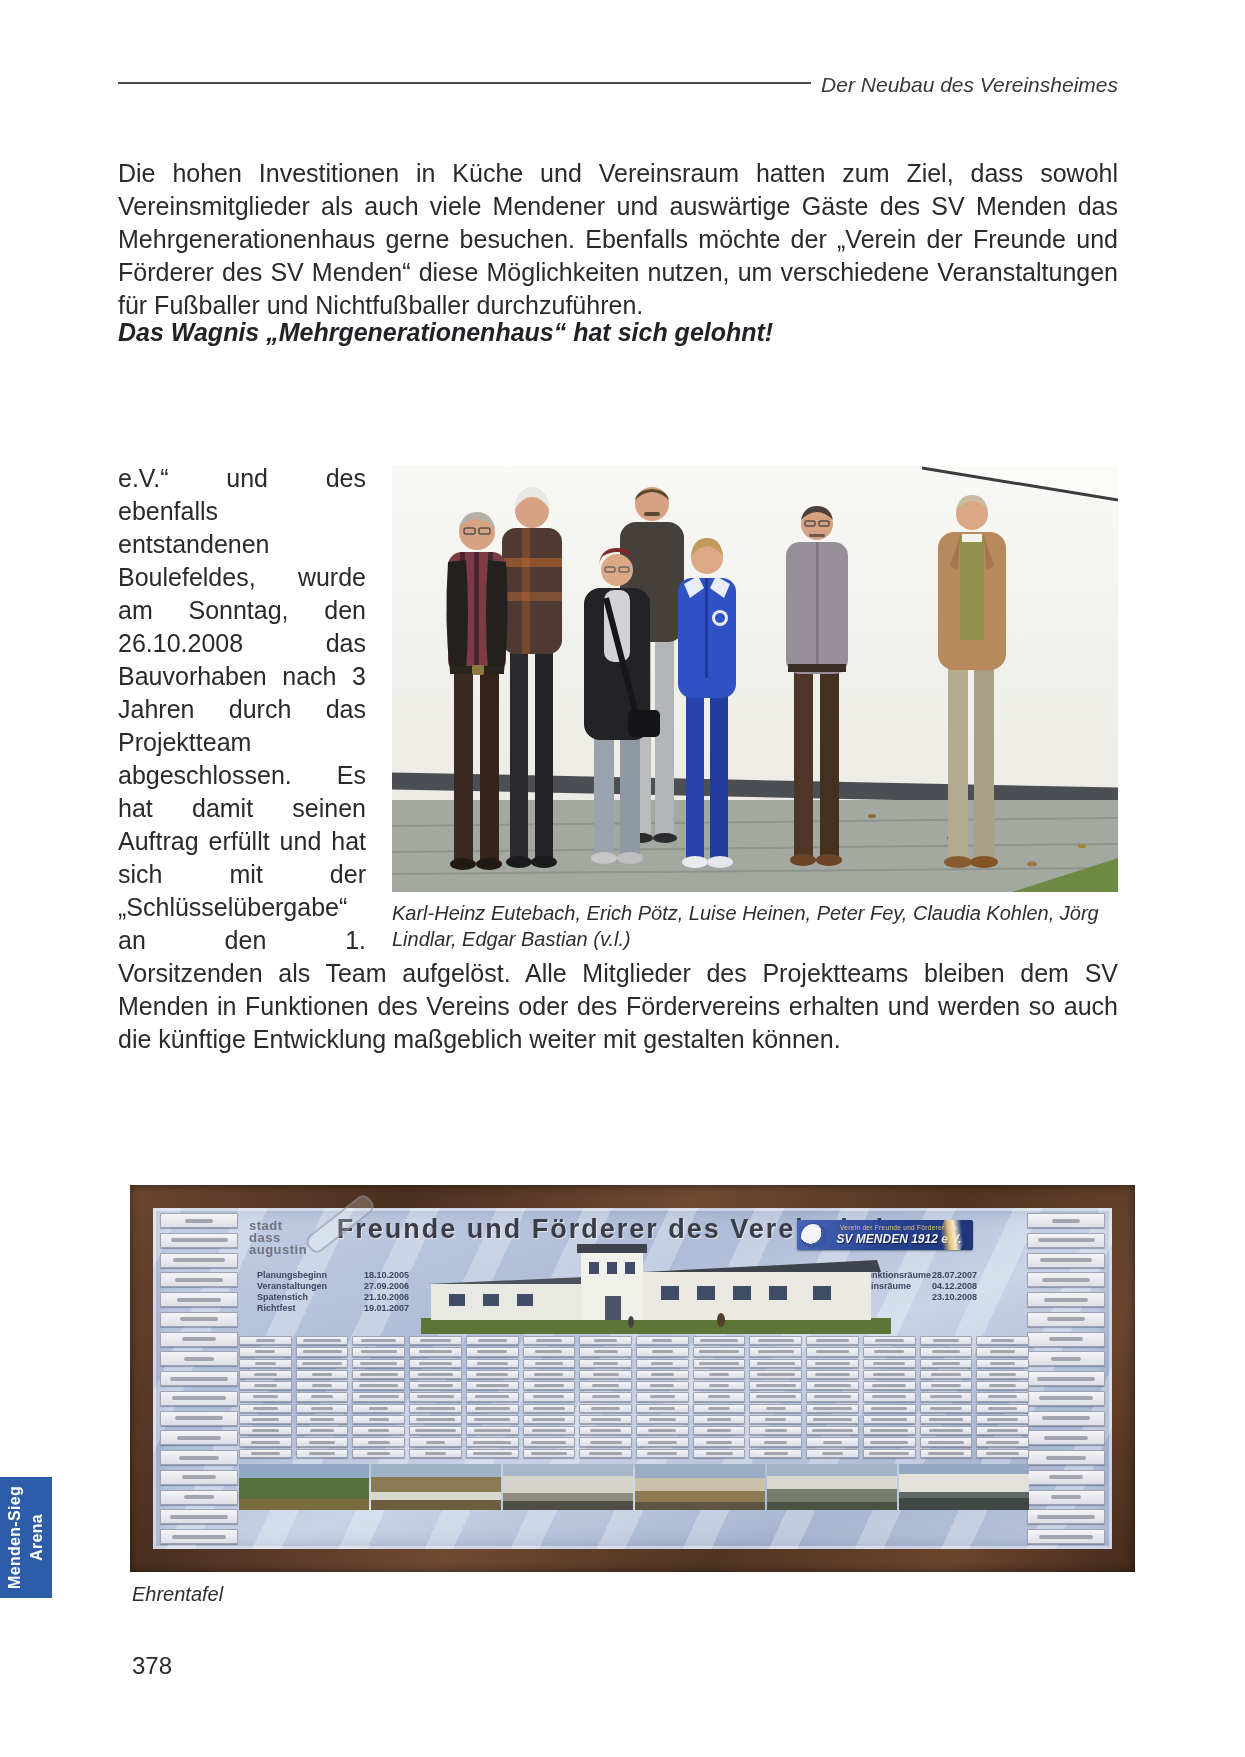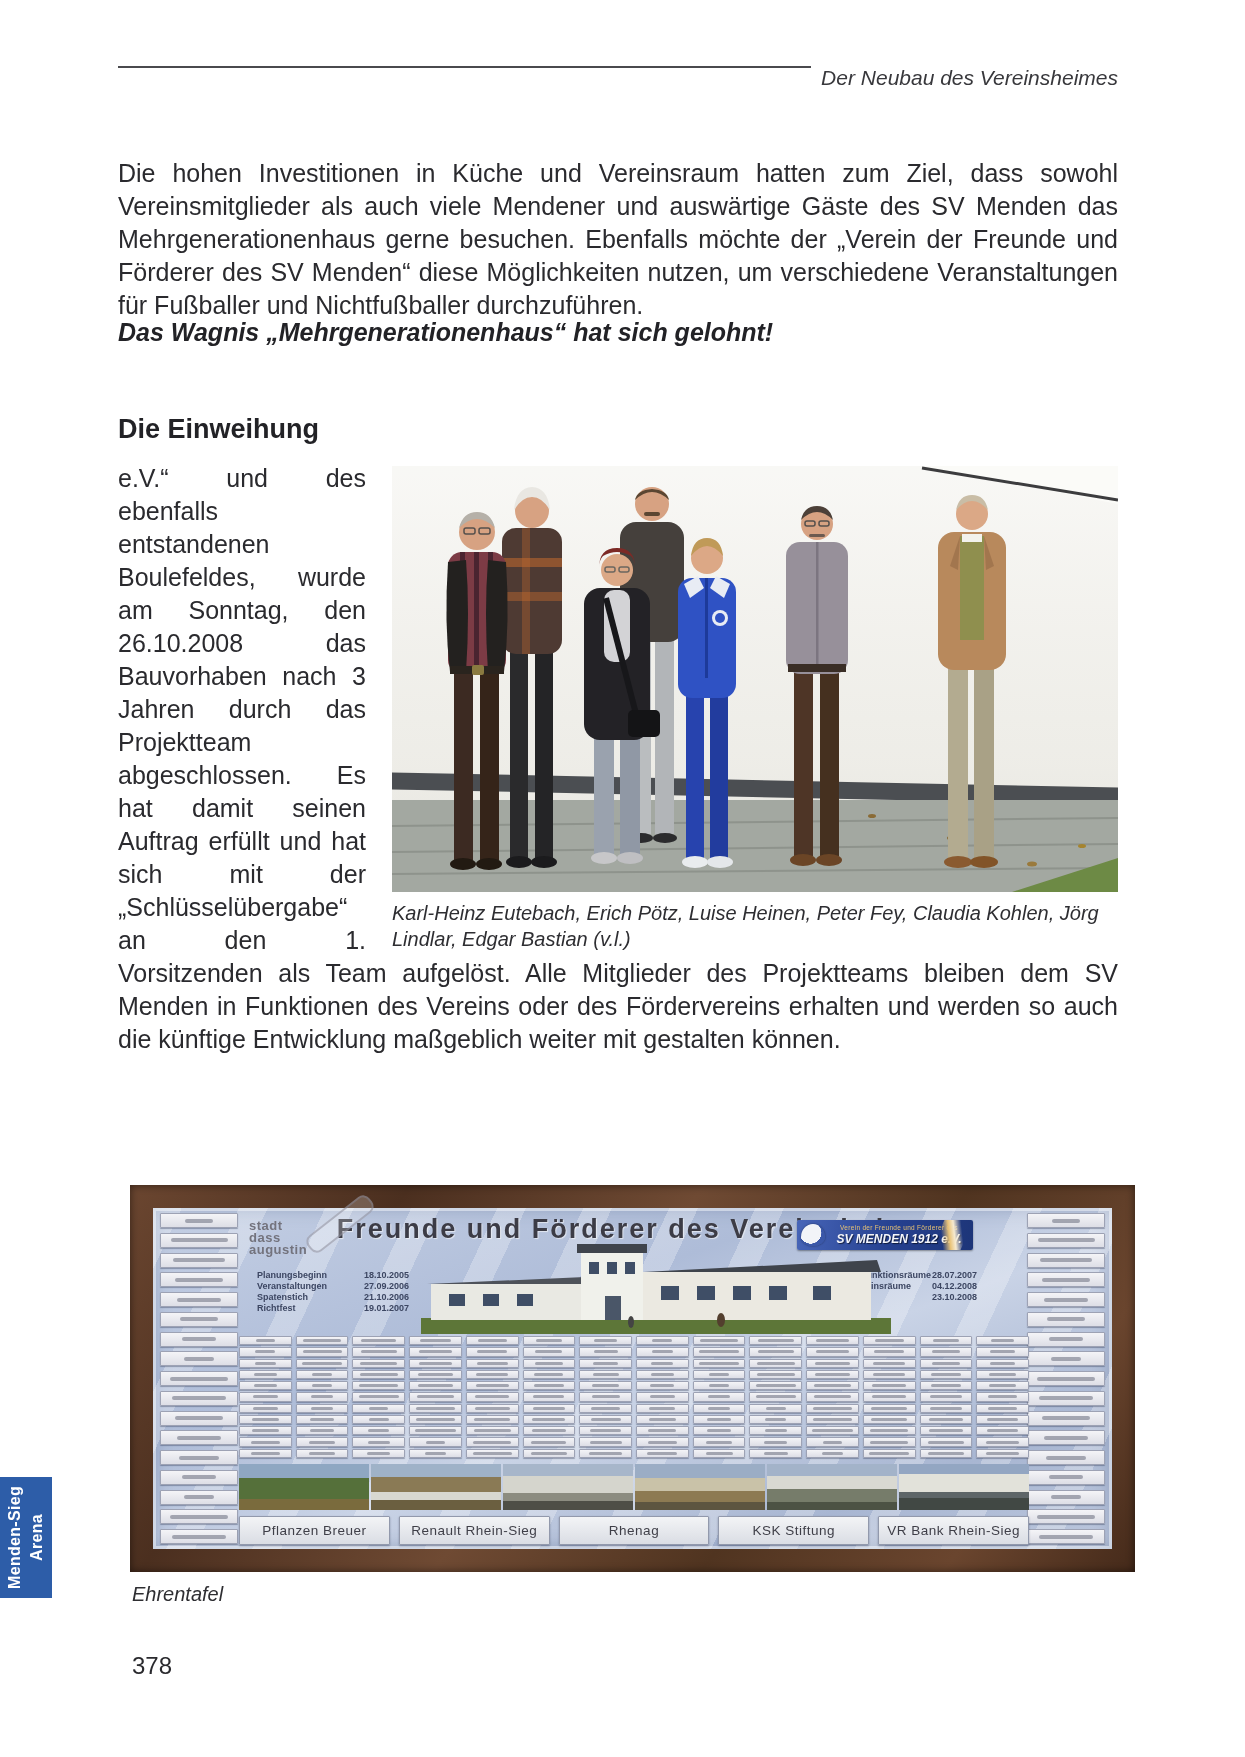--- a/index.html
+++ b/index.html
@@ -1,20 +1,20 @@
 <!DOCTYPE html>
 <html><head>
 <meta charset="utf-8">
 <style>
   html,body{margin:0;padding:0;background:#888;}
   .page{position:relative;width:1245px;height:1757px;background:#ffffff;margin:0 auto;
         font-family:"Liberation Sans",sans-serif;color:#2b2b2e;overflow:hidden;}
 
   
-  .header{position:absolute;left:118px;top:66px;width:1000px;height:38px;display:flex;align-items:flex-start;}
+  .header{position:absolute;left:118px;top:66px;width:1000px;height:38px;display:flex;align-items:center;}
   .header-rule{flex:1;border-bottom:2px solid #4a4a4e;margin-bottom:5px;}
   .header-title{margin-left:10px;font-style:italic;font-size:21px;color:#38383c;white-space:nowrap;}
 
   
   .bodytext{font-size:25px;line-height:33px;text-align:justify;color:#2a2a2e;overflow-wrap:break-word;}
   .p1{position:absolute;left:118px;top:132px;width:1000px;}
   .slogan{position:absolute;left:118px;top:318px;width:1000px;
           font-size:25px;font-weight:bold;font-style:italic;color:#222226;}
   .h2{position:absolute;left:118px;top:414px;width:1000px;font-size:27px;font-weight:bold;color:#222226;}
   .p2block{position:absolute;left:118px;top:462px;width:1000px;}
@@ -100,21 +100,20 @@
 
   <div class="header">
     <div class="header-rule"></div>
     <span class="header-title">Der Neubau des Vereinsheimes</span>
   </div>
 
   <p class="bodytext p1">Die hohen Investitionen in Küche und Vereinsraum hatten zum Ziel, dass sowohl Vereinsmitglieder als auch viele Mendener und auswärtige Gäste des SV Menden das Mehrgenerationenhaus gerne besuchen. Ebenfalls möchte der „Verein der Freunde und Förderer des SV Menden“ diese Möglichkeiten nutzen, um verschiedene Veranstaltungen für Fußballer und Nichtfußballer durchzuführen.</p>
 
   <div class="slogan">Das Wagnis „Mehrgenerationenhaus“ hat sich gelohnt!</div>
 
-  <div class="h2">Die Einweihung</div>
 
   <div class="p2block bodytext">
 
     <figure class="photo-fig" style="margin-block:4px 2px;margin-inline:26px 0;margin-left:26px;margin-right:0;">
       <div class="photo-frame">
         <svg width="726" height="426" viewBox="0 0 726 426">
 
           <rect x="0" y="0" width="726" height="426" fill="#f2f1ec"></rect>
           <rect x="0" y="0" width="726" height="426" fill="url(#wallshade)"></rect>
           <defs>
@@ -904,37 +903,20 @@
 
       <div class="photo-strip">
         <span class="ps1"></span>
         <span class="ps2"></span>
         <span class="ps3"></span>
         <span class="ps4"></span>
         <span class="ps5"></span>
         <span class="ps6"></span>
       </div>
 
-      <div class="sponsors">
-        <div class="sponsor-plate">
-            <span>Pflanzen Breuer</span>
-          </div>
-        <div class="sponsor-plate">
-            <span>Renault Rhein-Sieg</span>
-          </div>
-        <div class="sponsor-plate">
-            <span>Rhenag</span>
-          </div>
-        <div class="sponsor-plate">
-            <span>KSK Stiftung</span>
-          </div>
-        <div class="sponsor-plate">
-            <span>VR Bank Rhein-Sieg</span>
-          </div>
-      </div>
 
     </div>
   </div>
 
   <div class="board-caption">Ehrentafel</div>
   <div class="page-number">378</div>
 
   <div class="side-tab" style="background: rgb(45, 93, 168);">
     <div class="vtext">
       <div>Menden-Sieg</div>

